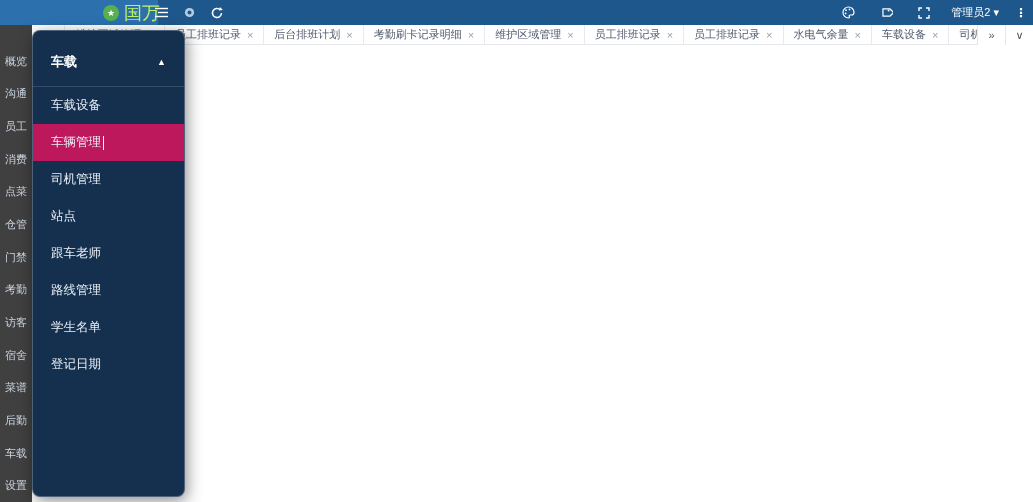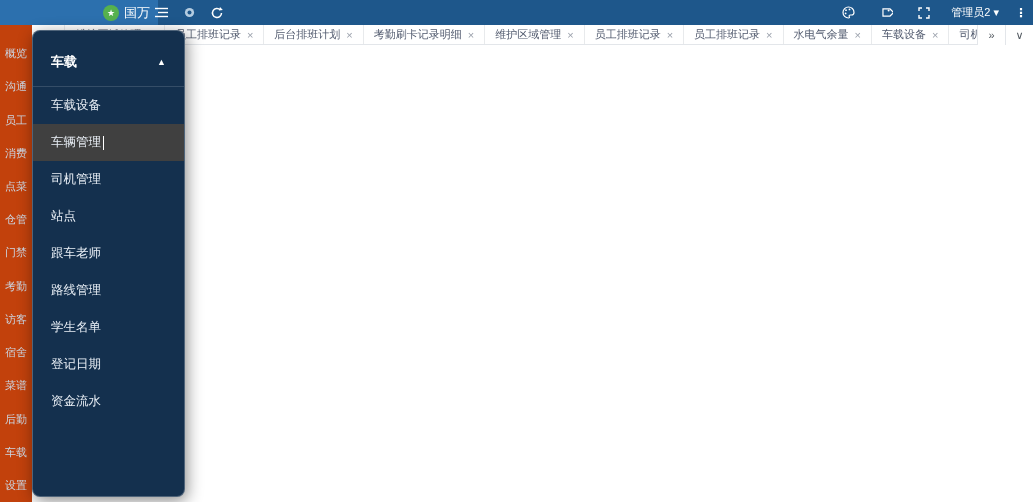--- a/index.html
+++ b/index.html
@@ -4,38 +4,38 @@
 <style>
   * { margin:0; padding:0; box-sizing:border-box; }
   html,body { width:1033px; height:502px; overflow:hidden; }
   body { font-family:"Liberation Sans","DejaVu Sans",sans-serif; background:#fff; position:relative; }
   .screen { position:absolute; inset:0; width:1033px; height:502px; background:#fff; overflow:hidden; }
 
   
   .topbar { position:absolute; top:0; left:0; width:1033px; height:25px; background:#1e578b; z-index:30; }
   .brand { position:absolute; left:0; top:0; width:158px; height:25px; background:#2c70ae; display:flex; align-items:center; padding-left:103px; }
   .logo-circle { width:16px; height:16px; border-radius:50%; background:#56b14e; color:#fff; font-size:9px; display:flex; align-items:center; justify-content:center; flex:0 0 16px; }
-  .brand-name { color:#ffffff; font-size:13px; margin-left:5px; white-space:nowrap; }
+  .brand-name { color:#bef264; font-size:18px; margin-left:5px; white-space:nowrap; }
   .tb-ic { position:absolute; top:0; height:25px; display:flex; align-items:center; justify-content:center; width:22px; cursor:pointer; }
   .tb-ic svg { display:block; }
   .topbar-right { position:absolute; right:6px; top:0; height:25px; display:flex; align-items:center; gap:16px; }
   .user-chip { color:#fff; font-size:11px; display:flex; align-items:center; gap:3px; cursor:pointer; white-space:nowrap; }
   .more-dots { color:#fff; font-size:12px; font-weight:bold; cursor:pointer; }
 
   
   .tabbar { position:absolute; top:25px; left:32px; right:0; height:20px; background:#fafbfc; border-bottom:1px solid #e3e6ea; display:flex; z-index:5; }
   .tabs { display:flex; flex:1; overflow:hidden; }
   .tab { display:flex; align-items:center; gap:6px; padding:0 10px; font-size:11px; color:#515a6e; border-right:1px solid #e8eaec; white-space:nowrap; cursor:pointer; background:#fff; }
   .tab.hiddenlabel { width:150px; justify-content:flex-end; }
   .tab .x { color:#9aa0ab; font-size:11px; cursor:pointer; }
   .tab-controls { display:flex; align-items:center; }
   .tab-ctl { width:28px; text-align:center; font-size:11px; color:#51585f; border-left:1px solid #e3e6ea; height:20px; line-height:20px; cursor:pointer; background:#fff; }
 
   
-  .sidebar { position:absolute; top:25px; left:0; width:32px; bottom:0; background:#c2410c; z-index:10; display:flex; flex-direction:column; padding-top:12px; }
+  .sidebar { position:absolute; top:25px; left:0; width:32px; bottom:0; background:#404040; z-index:10; display:flex; flex-direction:column; padding-top:20px; }
   .side-item { height:34px; color:#ccd6e2; font-size:11px; display:flex; align-items:center; justify-content:center; cursor:pointer; white-space:nowrap; }
 
   
   .content { position:absolute; top:45px; left:32px; right:0; bottom:0; background:#fff; z-index:1; }
 
   .filter-input { position:absolute; top:54px; height:24px; width:98px; border:1px solid #dcdfe6; border-radius:3px; font-size:11px; color:#333; padding:0 7px; outline:none; background:#fff; font-family:inherit; }
   .filter-input::placeholder { color:#bfc4cc; }
   .datebox { position:absolute; top:54px; height:24px; width:96px; border:1px solid #dcdfe6; border-radius:3px; background:#fff; display:flex; align-items:center; justify-content:space-between; padding:0 6px; font-size:11px; color:#444; cursor:pointer; }
   .range-sep { position:absolute; top:58px; font-size:11px; color:#888; }
   .org-select { position:absolute; top:54px; height:24px; width:90px; border:1px solid #b9bfc7; border-radius:3px; background:#fff; display:flex; align-items:center; justify-content:space-between; padding:0 4px; font-size:10.5px; color:#333; cursor:pointer; white-space:nowrap; overflow:hidden; }
@@ -59,21 +59,21 @@
   .page-input { width:34px; height:20px; border:1px solid #ccd0d6; border-radius:2px; text-align:center; font-size:11px; color:#333; outline:none; font-family:inherit; }
   .confirm-btn { height:20px; padding:0 7px; background:#fff; border:1px solid #ccd0d6; border-radius:2px; font-size:11px; color:#555; cursor:pointer; font-family:inherit; }
   .size-select { height:20px; border:1px solid #ccd0d6; border-radius:2px; display:flex; align-items:center; gap:5px; padding:0 6px; cursor:pointer; background:#fff; }
   .size-select .sel-caret { font-size:9px; color:#666; }
 
   
   .menu-overlay { position:absolute; left:32px; top:30px; width:153px; height:467px; background:#14304e; border-radius:8px; z-index:40; box-shadow:2px 4px 16px rgba(0,0,0,.45); border:1px solid rgba(255,255,255,.25); overflow:hidden; }
   .menu-header { height:56px; display:flex; align-items:center; justify-content:space-between; padding:6px 18px 0 18px; color:#fff; font-size:13px; font-weight:bold; border-bottom:1px solid rgba(255,255,255,.14); cursor:pointer; }
   .menu-header .up-arrow { font-size:9px; color:#fff; }
   .menu-item { height:37px; display:flex; align-items:center; padding-left:18px; color:#e8eef5; font-size:12.5px; cursor:pointer; white-space:nowrap; }
-  .menu-item.active { background:#404040; }
+  .menu-item.active { background:#be185d; }
   .text-caret { display:inline-block; width:1px; height:14px; background:#fff; margin-left:2px; }
 </style>
 </head>
 <body>
 
 <div class="screen">
 
   <header class="topbar">
     <div class="brand">
       <span class="logo-circle">★</span>
@@ -380,16 +380,15 @@
     <div class="menu-item active">
       <span>车辆管理</span>
         <span class="text-caret"></span>
     </div>
     <div class="menu-item">司机管理</div>
     <div class="menu-item">站点</div>
     <div class="menu-item">跟车老师</div>
     <div class="menu-item">路线管理</div>
     <div class="menu-item">学生名单</div>
     <div class="menu-item">登记日期</div>
-    <div class="menu-item">资金流水</div>
   </div>
 
 </div>
 
 </body></html>

